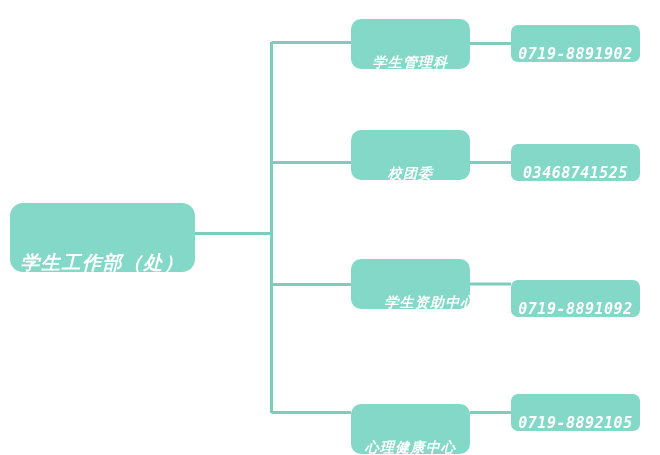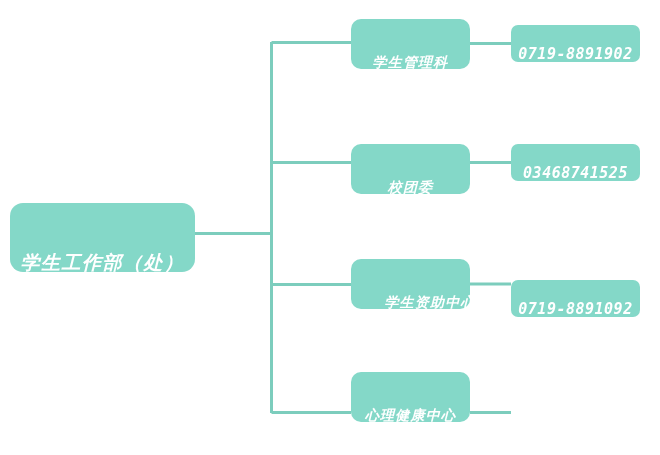--- a/index.html
+++ b/index.html
@@ -72,23 +72,23 @@
     width: 119px;
     height: 50px;
     border-radius: 10px;
   }
   .node-dept .node-label {
     font-size: 14px;
     letter-spacing: 1.2px;
   }
 
   .row-0 .node-dept { top: 19px; }
-  .row-1 .node-dept { top: 144px; }
+  .row-1 .node-dept { top: 130px; }
   .row-2 .node-dept { top: 259px; padding-left: 39px; }
-  .row-3 .node-dept { top: 372px; }
+  .row-3 .node-dept { top: 404px; }
 
   
   .node-phone {
     left: 511px;
     width: 129px;
     height: 37px;
     border-radius: 7px;
   }
   .node-phone .node-label {
     font-family: "DejaVu Sans Mono", "Liberation Mono", monospace;
@@ -157,15 +157,18 @@
     </div>
     <div class="node node-phone">
       <span class="node-label">0719-8891092</span>
     </div>
   </div>
 
   <div class="row row-3">
     <div class="node node-dept">
       <span class="node-label">心理健康中心</span>
     </div>
+    <div class="node node-phone">
+      <span class="node-label">0719-8892105</span>
+    </div>
   </div>
 
 </div>
 
 </body></html>

